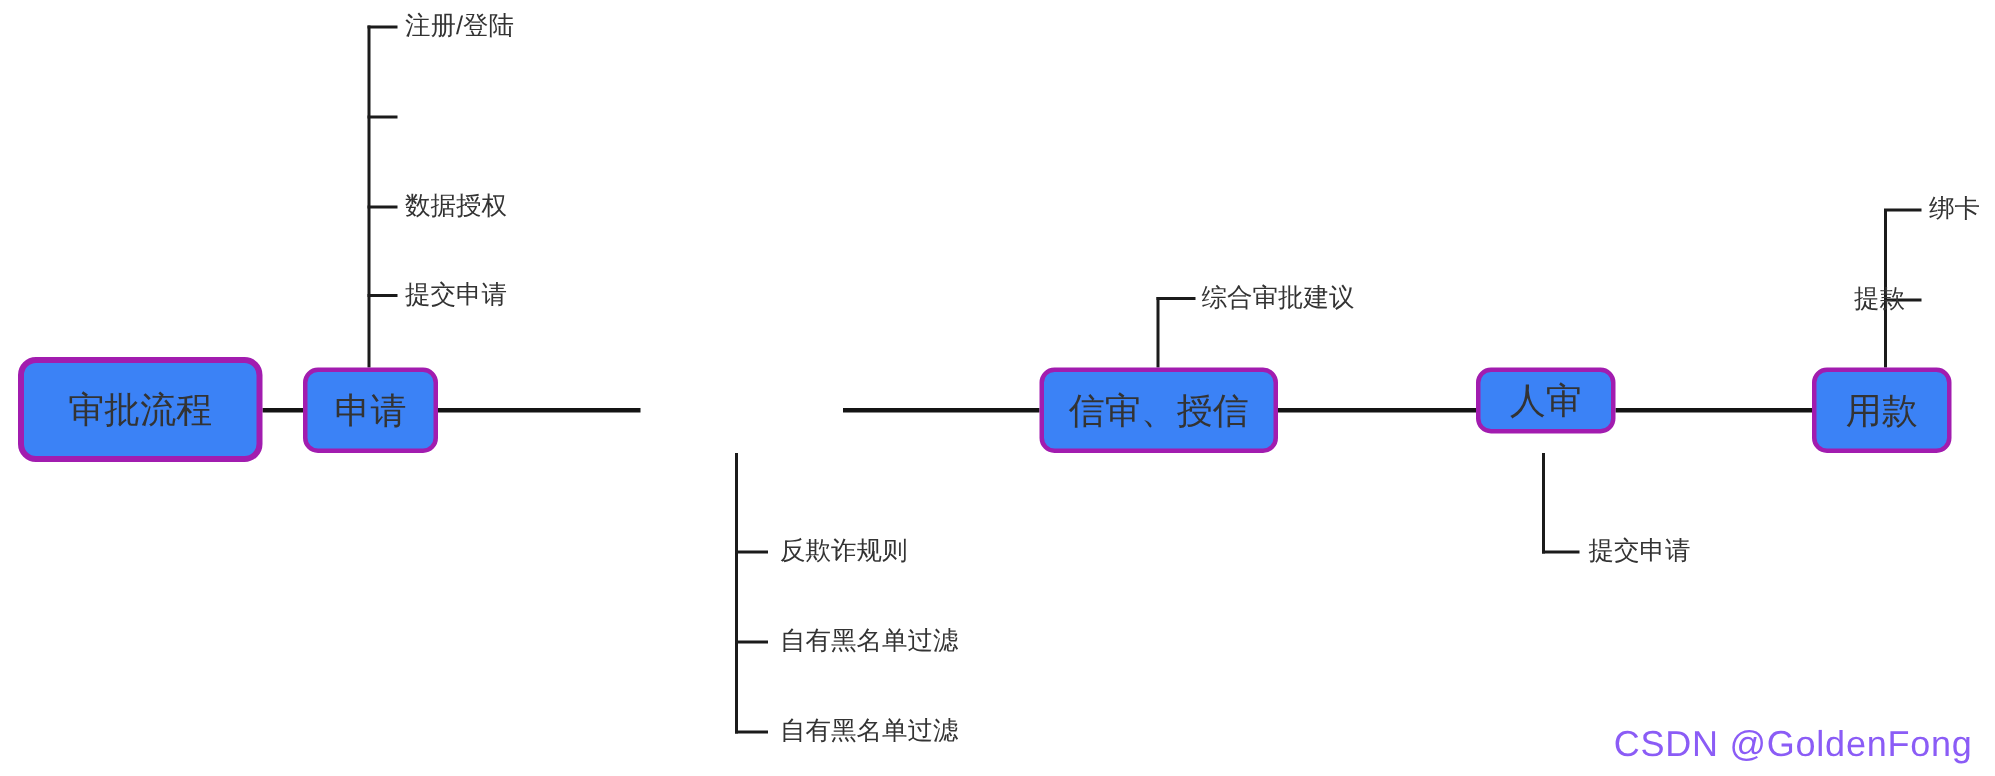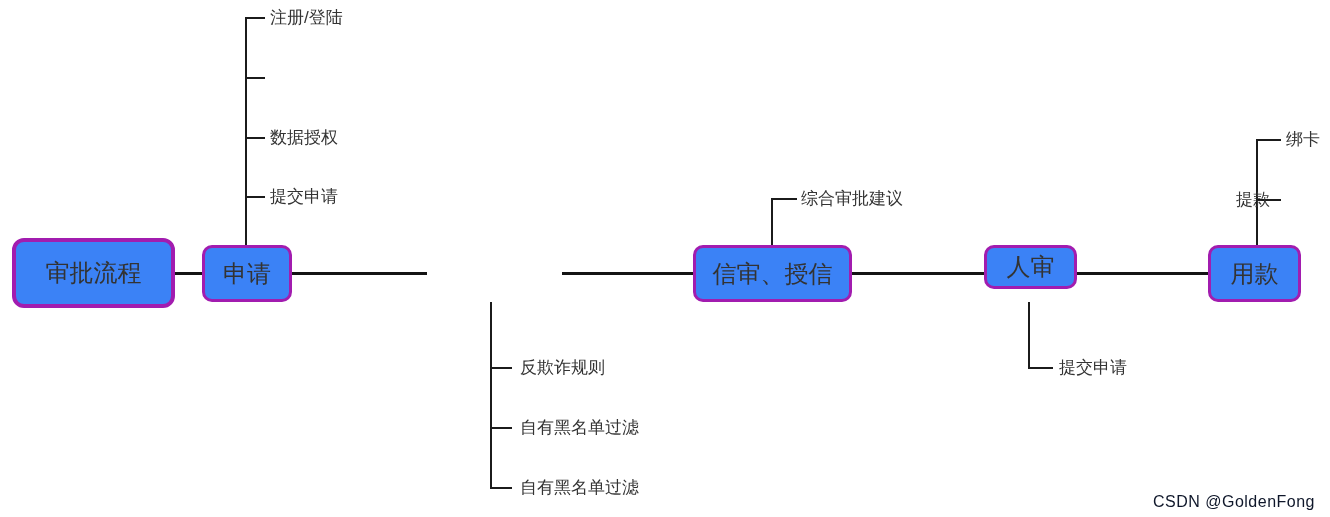--- a/index.html
+++ b/index.html
@@ -56,22 +56,22 @@
     font-size:17px;
     color:#333333;
     white-space:nowrap;
     transform:translateY(-50%);
     line-height:1.2;
   }
   .watermark{
     position:absolute;
     right:15px;
     bottom:6px;
-    font-size:16px;
-    color:#0f172a;
+    font-size:24px;
+    color:#8b5cf6;
     letter-spacing:0.5px;
   }
 </style>
 </head>
 <body>
 
 <div class="canvas">
 
   <div class="conn" style="left:175px;top:272px;width:28px;"></div>
   <div class="conn" style="left:292px;top:272px;width:135px;"></div>

